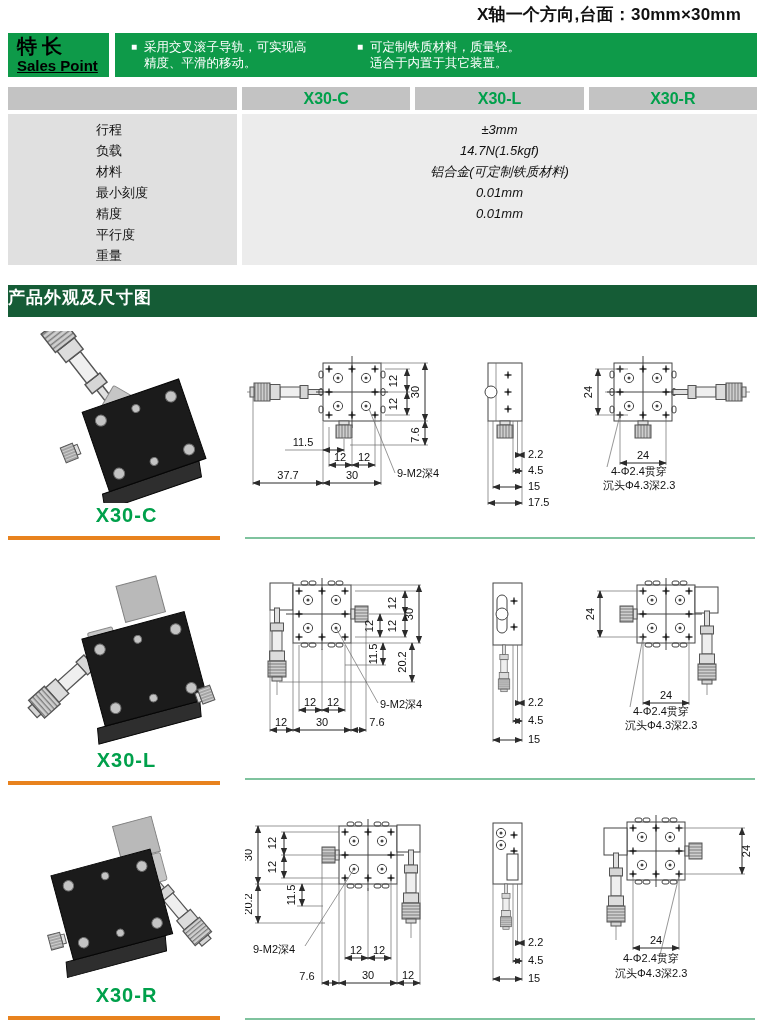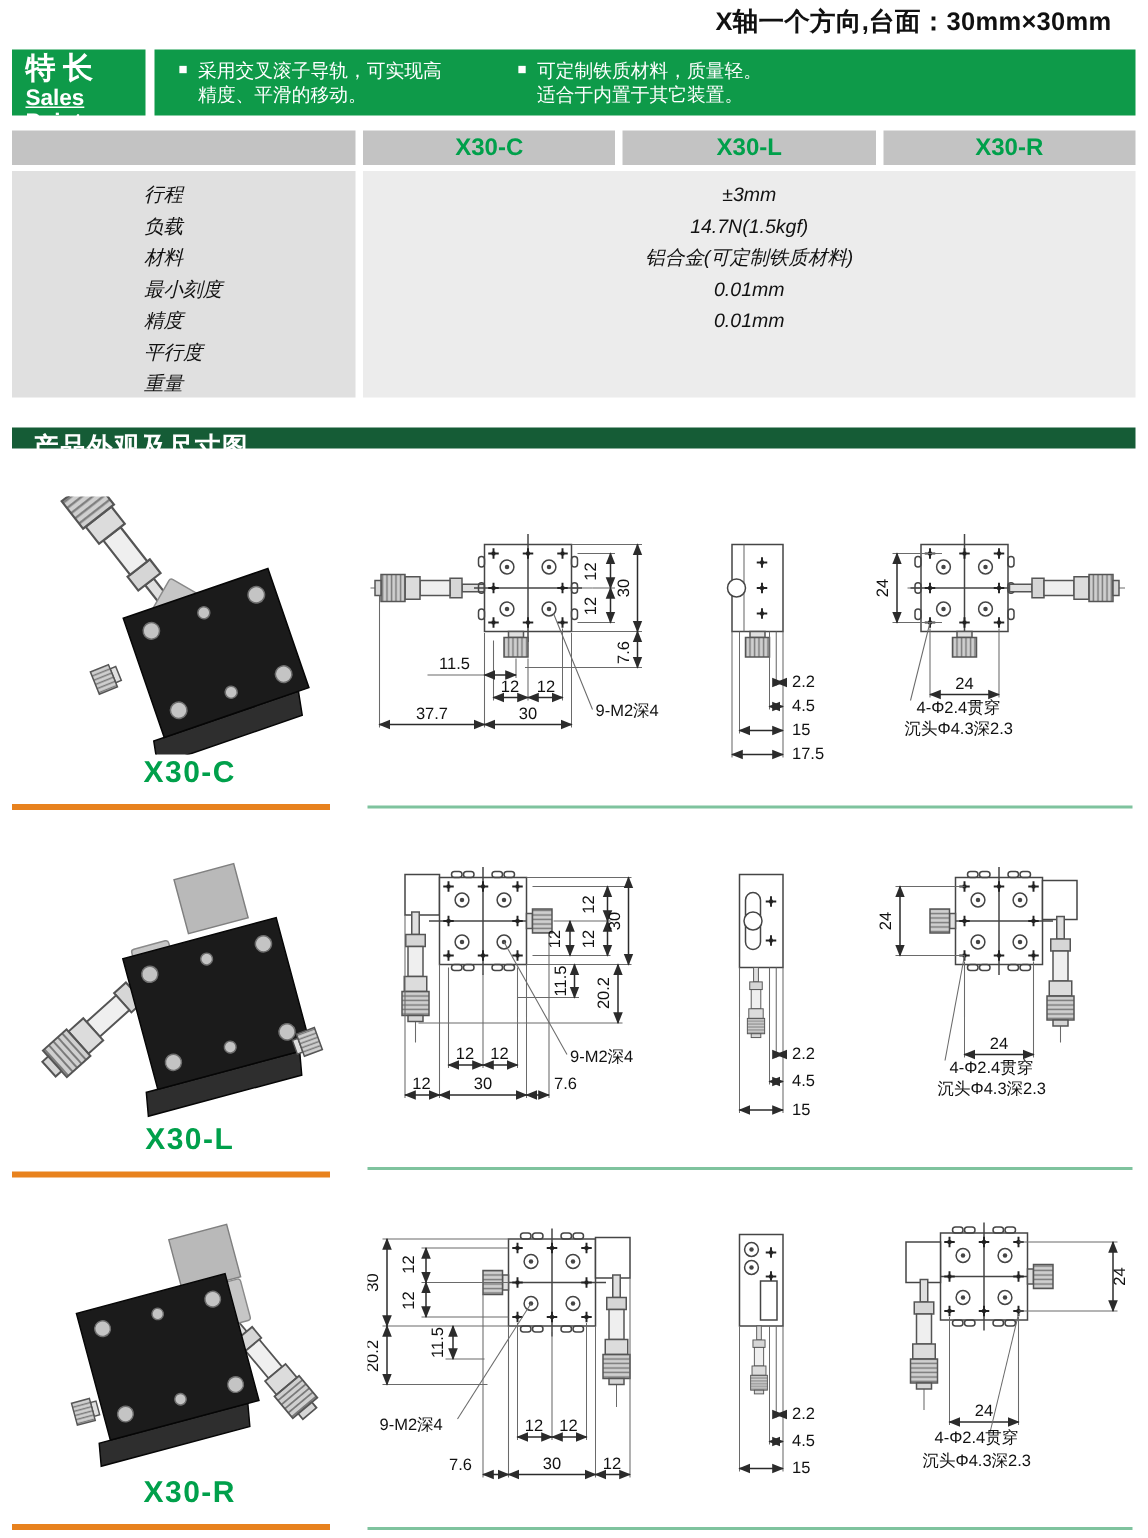--- a/index.html
+++ b/index.html
@@ -2,41 +2,41 @@
 <html><head>
 <meta charset="utf-8">
 <style>
   html,body{margin:0;padding:0;background:#fff;}
   body{font-family:"Liberation Sans","DejaVu Sans",sans-serif;color:#111;}
   .page{position:relative;width:765px;height:1025px;background:#fff;overflow:hidden;}
 
   .top-note{position:absolute;top:3px;right:24px;font-size:17px;font-weight:bold;letter-spacing:0.2px;}
 
   .sales{position:absolute;top:33px;left:8px;width:749px;height:44px;display:flex;gap:6px;}
-  .sales-title{width:89px;background:#0e9a49;color:#ffffff;padding:2px 0 0 9px;box-sizing:border-box;}
+  .sales-title{width:101px;background:#0e9a49;color:#000000;padding:2px 0 0 9px;box-sizing:border-box;}
   .sales-title .zh{font-size:20px;font-weight:bold;letter-spacing:5px;line-height:23px;}
   .sales-title .en{font-size:15px;font-weight:bold;line-height:16px;text-decoration:underline;}
   .sales-bar{flex:1;background:#0e9a49;color:#fff;display:flex;padding:6px 0 0 16px;box-sizing:border-box;}
   .bullet{display:flex;font-size:12.5px;line-height:16px;}
   .bullet .sq{margin-right:7px;font-size:10px;line-height:16px;}
   .bullet-1{width:226px;}
 
   .spec{position:absolute;top:87px;left:8px;width:749px;}
   .spec-head{display:flex;gap:5px;height:23px;margin-bottom:4px;}
   .th{background:#c3c3c3;}
   .th-lbl{width:229px;}
   .th-col{flex:1;color:#00a04b;font-weight:bold;font-size:16px;text-align:center;line-height:23px;}
   .spec-body{display:flex;gap:5px;height:151px;}
   .tb-labels{width:229px;background:#e0e0e0;padding:5px 0 0 88px;box-sizing:border-box;font-size:13px;}
-  .tb-labels div{height:21px;line-height:21px;font-style:italic;}
+  .tb-labels div{height:21px;line-height:21px;}
   .tb-values{flex:1;background:#ececec;padding:5px 0 0 0;box-sizing:border-box;text-align:center;font-size:13px;}
   .tb-values div{height:21px;line-height:21px;font-style:italic;}
 
-  .section-bar{position:absolute;top:285px;left:8px;width:749px;height:14px;background:#155c36;color:#fff;
-    font-weight:bold;font-size:17px;line-height:26px;padding-left:14px;box-sizing:border-box;letter-spacing:1px;}
+  .section-bar{position:absolute;top:285px;left:8px;width:749px;height:32px;background:#155c36;color:#fff;
+    font-weight:bold;font-size:17px;line-height:26px;box-sizing:border-box;letter-spacing:1px;}
 
   .prod{position:absolute;left:8px;width:757px;display:flex;}
   #prod-c{top:315px;height:230px;}
   #prod-l{top:545px;height:245px;}
   #prod-r{top:790px;height:235px;}
   .prod-left{width:237px;display:flex;flex-direction:column;align-items:center;}
   .prod-label{color:#00a04b;font-weight:bold;font-size:20px;margin-top:auto;letter-spacing:1px;}
   .orange-line{width:212px;height:4px;background:#e8821e;margin:9px 0 5px 0;align-self:flex-start;}
   .prod-right{flex:1;position:relative;}
   .prod-right svg.drawing{display:block;}

